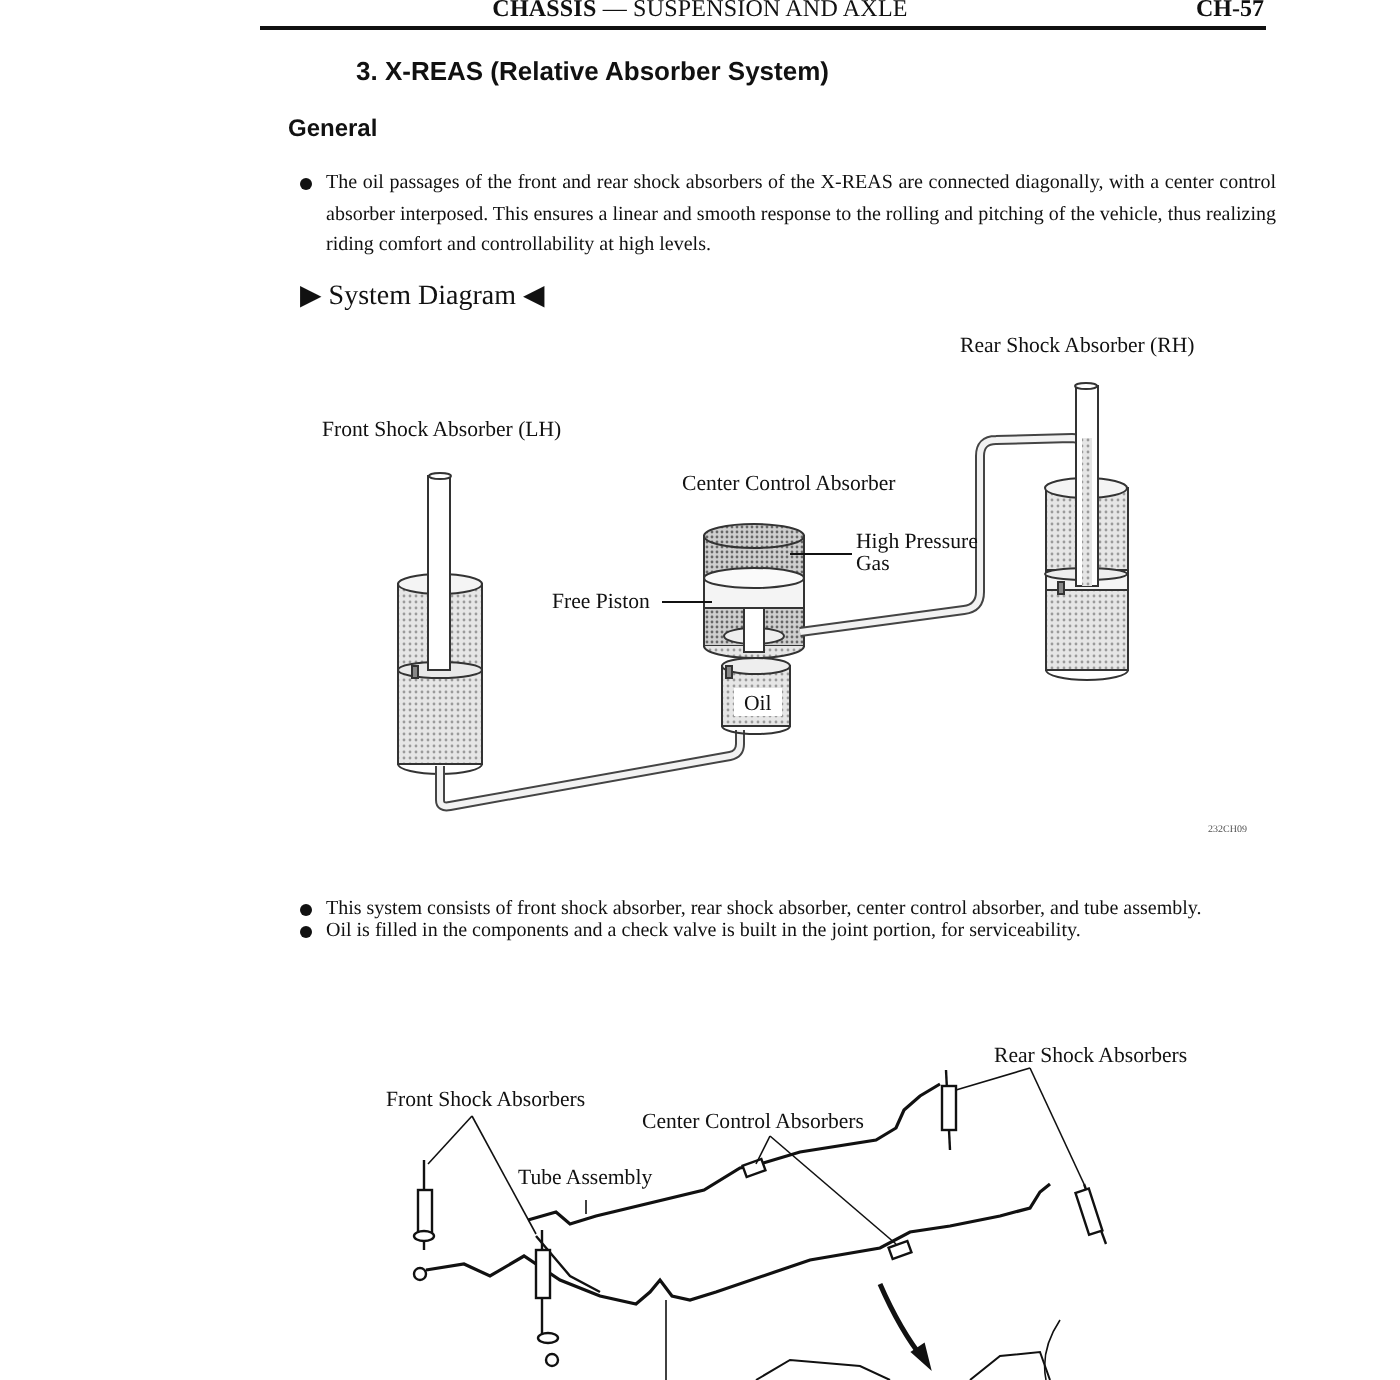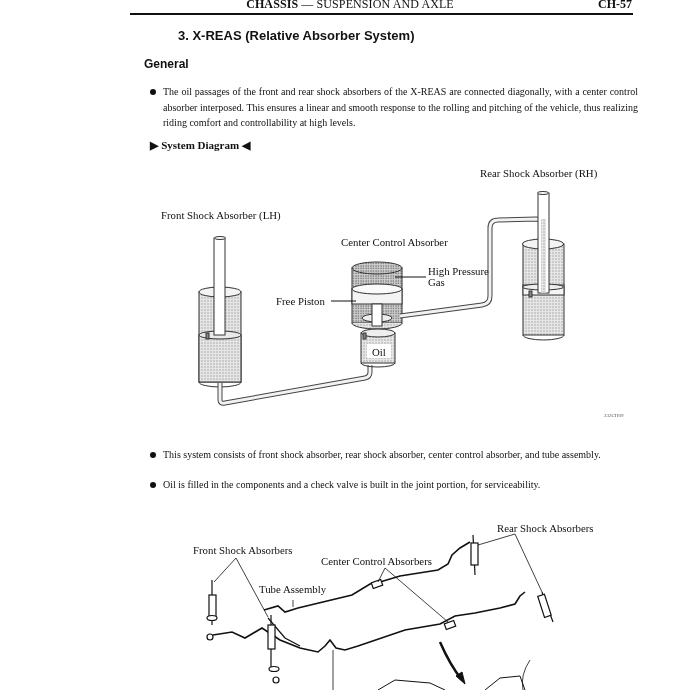--- a/index.html
+++ b/index.html
@@ -8,21 +8,21 @@
   .abs { position:absolute; }
   .hdr-title { left:130px; top:-3px; width:440px; text-align:center; font-size:12px; letter-spacing:0.1px; }
   .hdr-title b { font-weight:bold; }
   .hdr-page { left:598px; top:-3px; font-size:12px; font-weight:bold; }
   .hdr-rule { left:130px; top:13px; width:503px; height:1.5px; background:#111; }
   .sec-title { left:139px; top:28px; font-family:Liberation Sans, sans-serif; font-weight:bold; font-size:13px;margin-left:39px; }
   .sub-title { left:144px; top:57px; font-family:"Liberation Sans", sans-serif; font-weight:bold; font-size:12px; }
   .bullet { position:absolute; left:150px; font-size:10px; line-height:15.5px; width:488px; }
   .bullet .dot { position:absolute; left:0; top:5px; width:6px; height:6px; border-radius:50%; background:#111; }
   .bullet .txt { display:block; margin-left:13px; text-align:justify; }
-  .sysdiag { left:150px; top:139px; font-size:11px; font-weight:bold; }
+  .sysdiag { left:150px; top:139px; font-size:14px; font-weight:normal; }
   .lbl { position:absolute; font-size:10.8px; white-space:nowrap; }
   .figid { font-size:5px; color:#555; }
 </style>
 </head>
 <body>
 
 <div class="abs hdr-title">
   <b>CHASSIS</b><span> — </span><span>SUSPENSION AND AXLE</span>
 </div>
 <div class="abs hdr-page">CH-57</div>
@@ -108,21 +108,21 @@
   <span class="lbl" style="left:428px;top:266px;line-height:11px;"><span>High Pressure</span><br><span>Gas</span></span>
   <span class="lbl" style="left:276px;top:295px;">Free Piston</span>
   <span class="lbl" style="left:372px;top:346px;">Oil</span>
   <span class="lbl figid" style="left:604px;top:413px;">232CH09</span>
 </div>
 
 <div class="bullet" style="top:447px;">
   <span class="dot"></span>
   <span class="txt">This system consists of front shock absorber, rear shock absorber, center control absorber, and tube assembly.</span>
 </div>
-<div class="bullet" style="top:477px;">
+<div class="bullet" style="top:458px;">
   <span class="dot"></span>
   <span class="txt">Oil is filled in the components and a check valve is built in the joint portion, for serviceability.</span>
 </div>
 
 <div class="abs" style="left:0;top:500px;width:584px;height:190px;">
   <svg width="700" height="190" style="position:absolute;left:0;top:0" fill="none" stroke="#111">
 
     <path d="M264 110 L278 106 L285 112 L298 108 L352 95 L370 84 L380 82 L400 76 L438 70 L448 64 L452 55 L460 48 L470 42" stroke-width="1.6"></path>
 
     <path d="M213 135 L232 132 L245 138 L262 128 L280 140 L300 148 L318 152 L325 146 L330 140 L336 148 L345 150 L358 146 L405 130 L440 124 L455 116 L475 113 L500 108 L515 104 L520 96 L525 92" stroke-width="1.6"></path>

